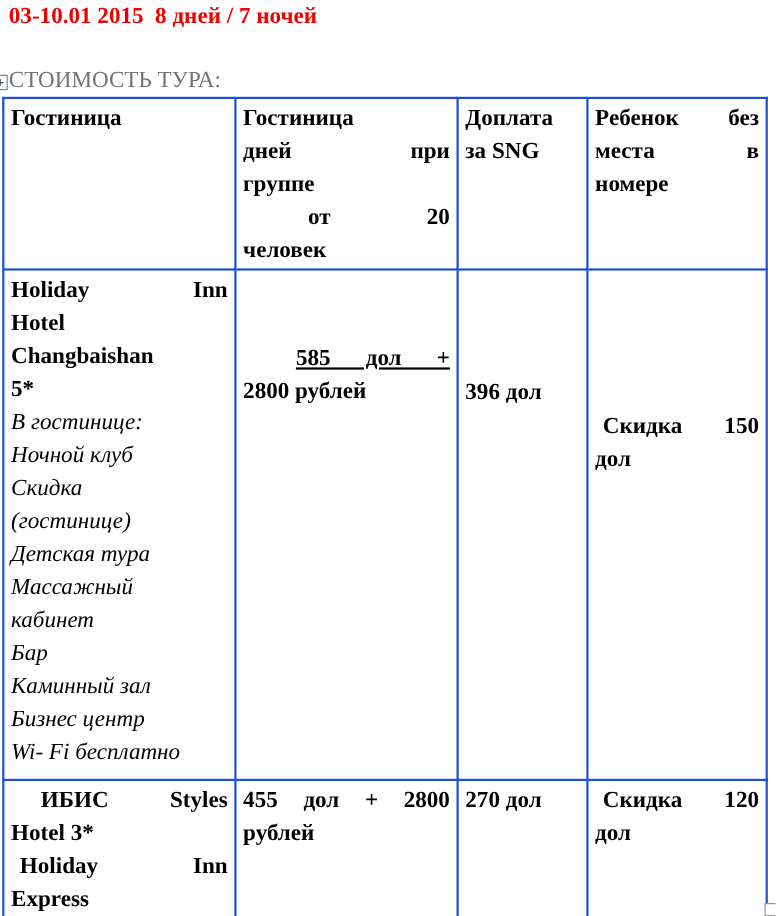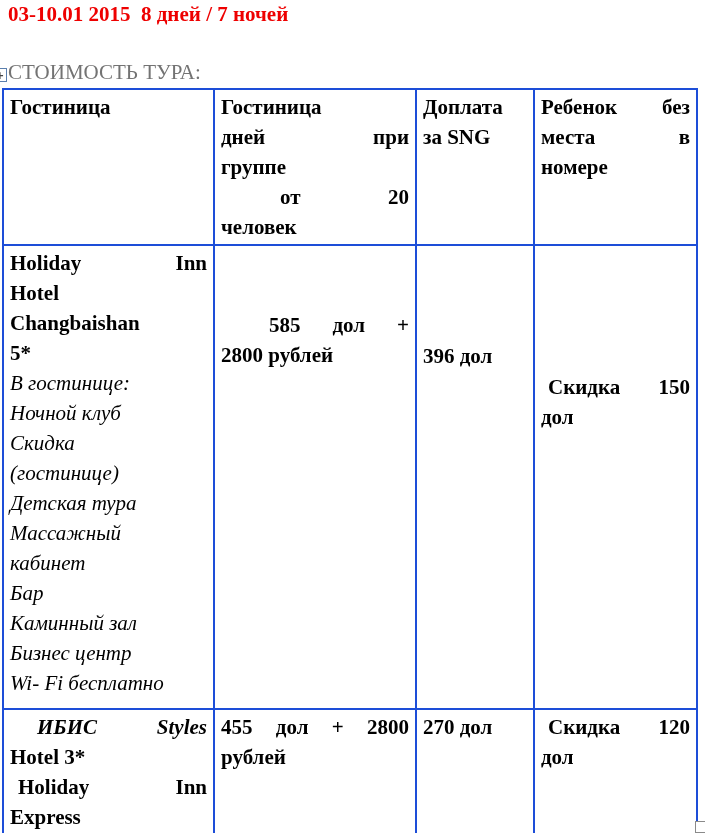--- a/index.html
+++ b/index.html
@@ -39,24 +39,24 @@
     font-weight: bold;
     overflow: hidden;
     margin-top: 26px;
   }
   .price-table th { height: 148px; }
   .line { display: block; }
   .spread { text-align: justify; text-align-last: justify; }
   .regular { font-weight: normal; font-style: italic; }
   .i7  { padding-left: 7px; }
   .i8  { padding-left: 8px; }
-  .i27 { padding-left: 27px; font-style: italic; }
+  .i27 { padding-left: 27px; }
   .i48 { padding-left: 48px; }
   .i59 { padding-left: 59px; }
-  .off2 { margin-top: 62px; }
+  .off2 { margin-top: 62px; text-decoration: underline; }
   .off3 { margin-top: 93px; }
   .off4 { margin-top: 124px; }
   .row1 td { height: 458px; }
   .move-handle {
     position: absolute; left: -7px; top: 68px;
     width: 14px; height: 14px;
     border: 1px solid #5b7fae;
     background: #ffffff;
     color: #444444;
     font: bold 10px "DejaVu Sans", sans-serif;

